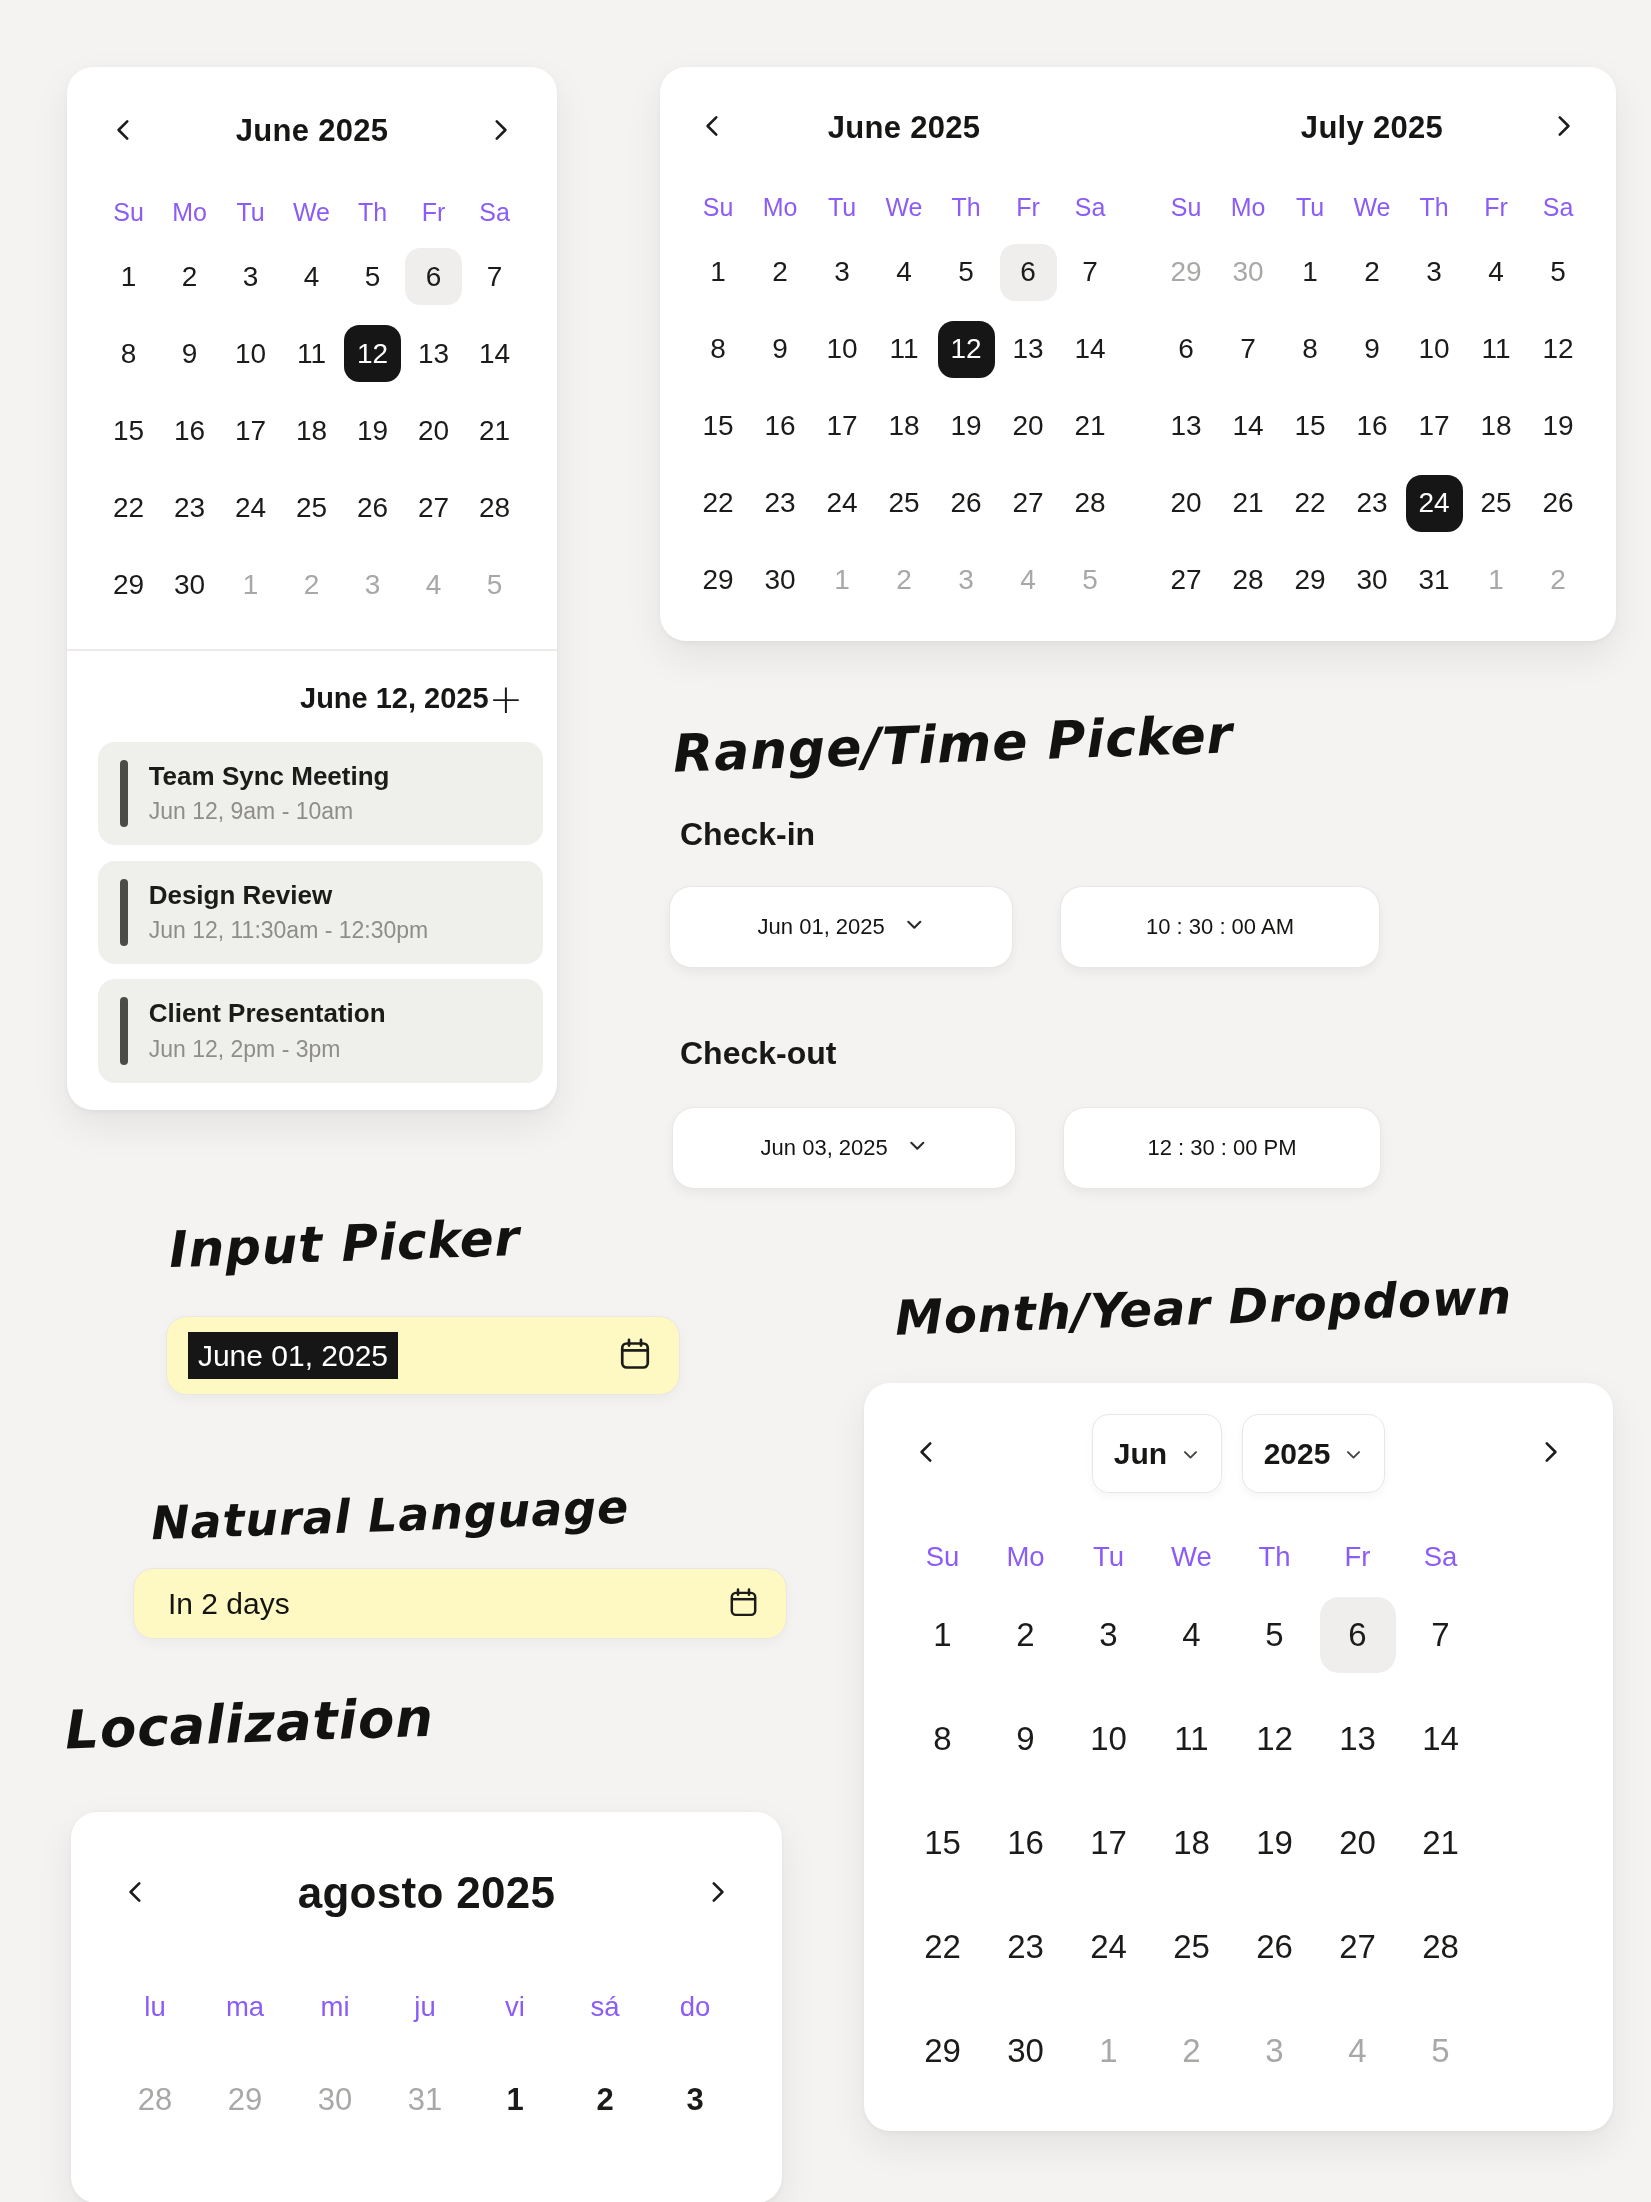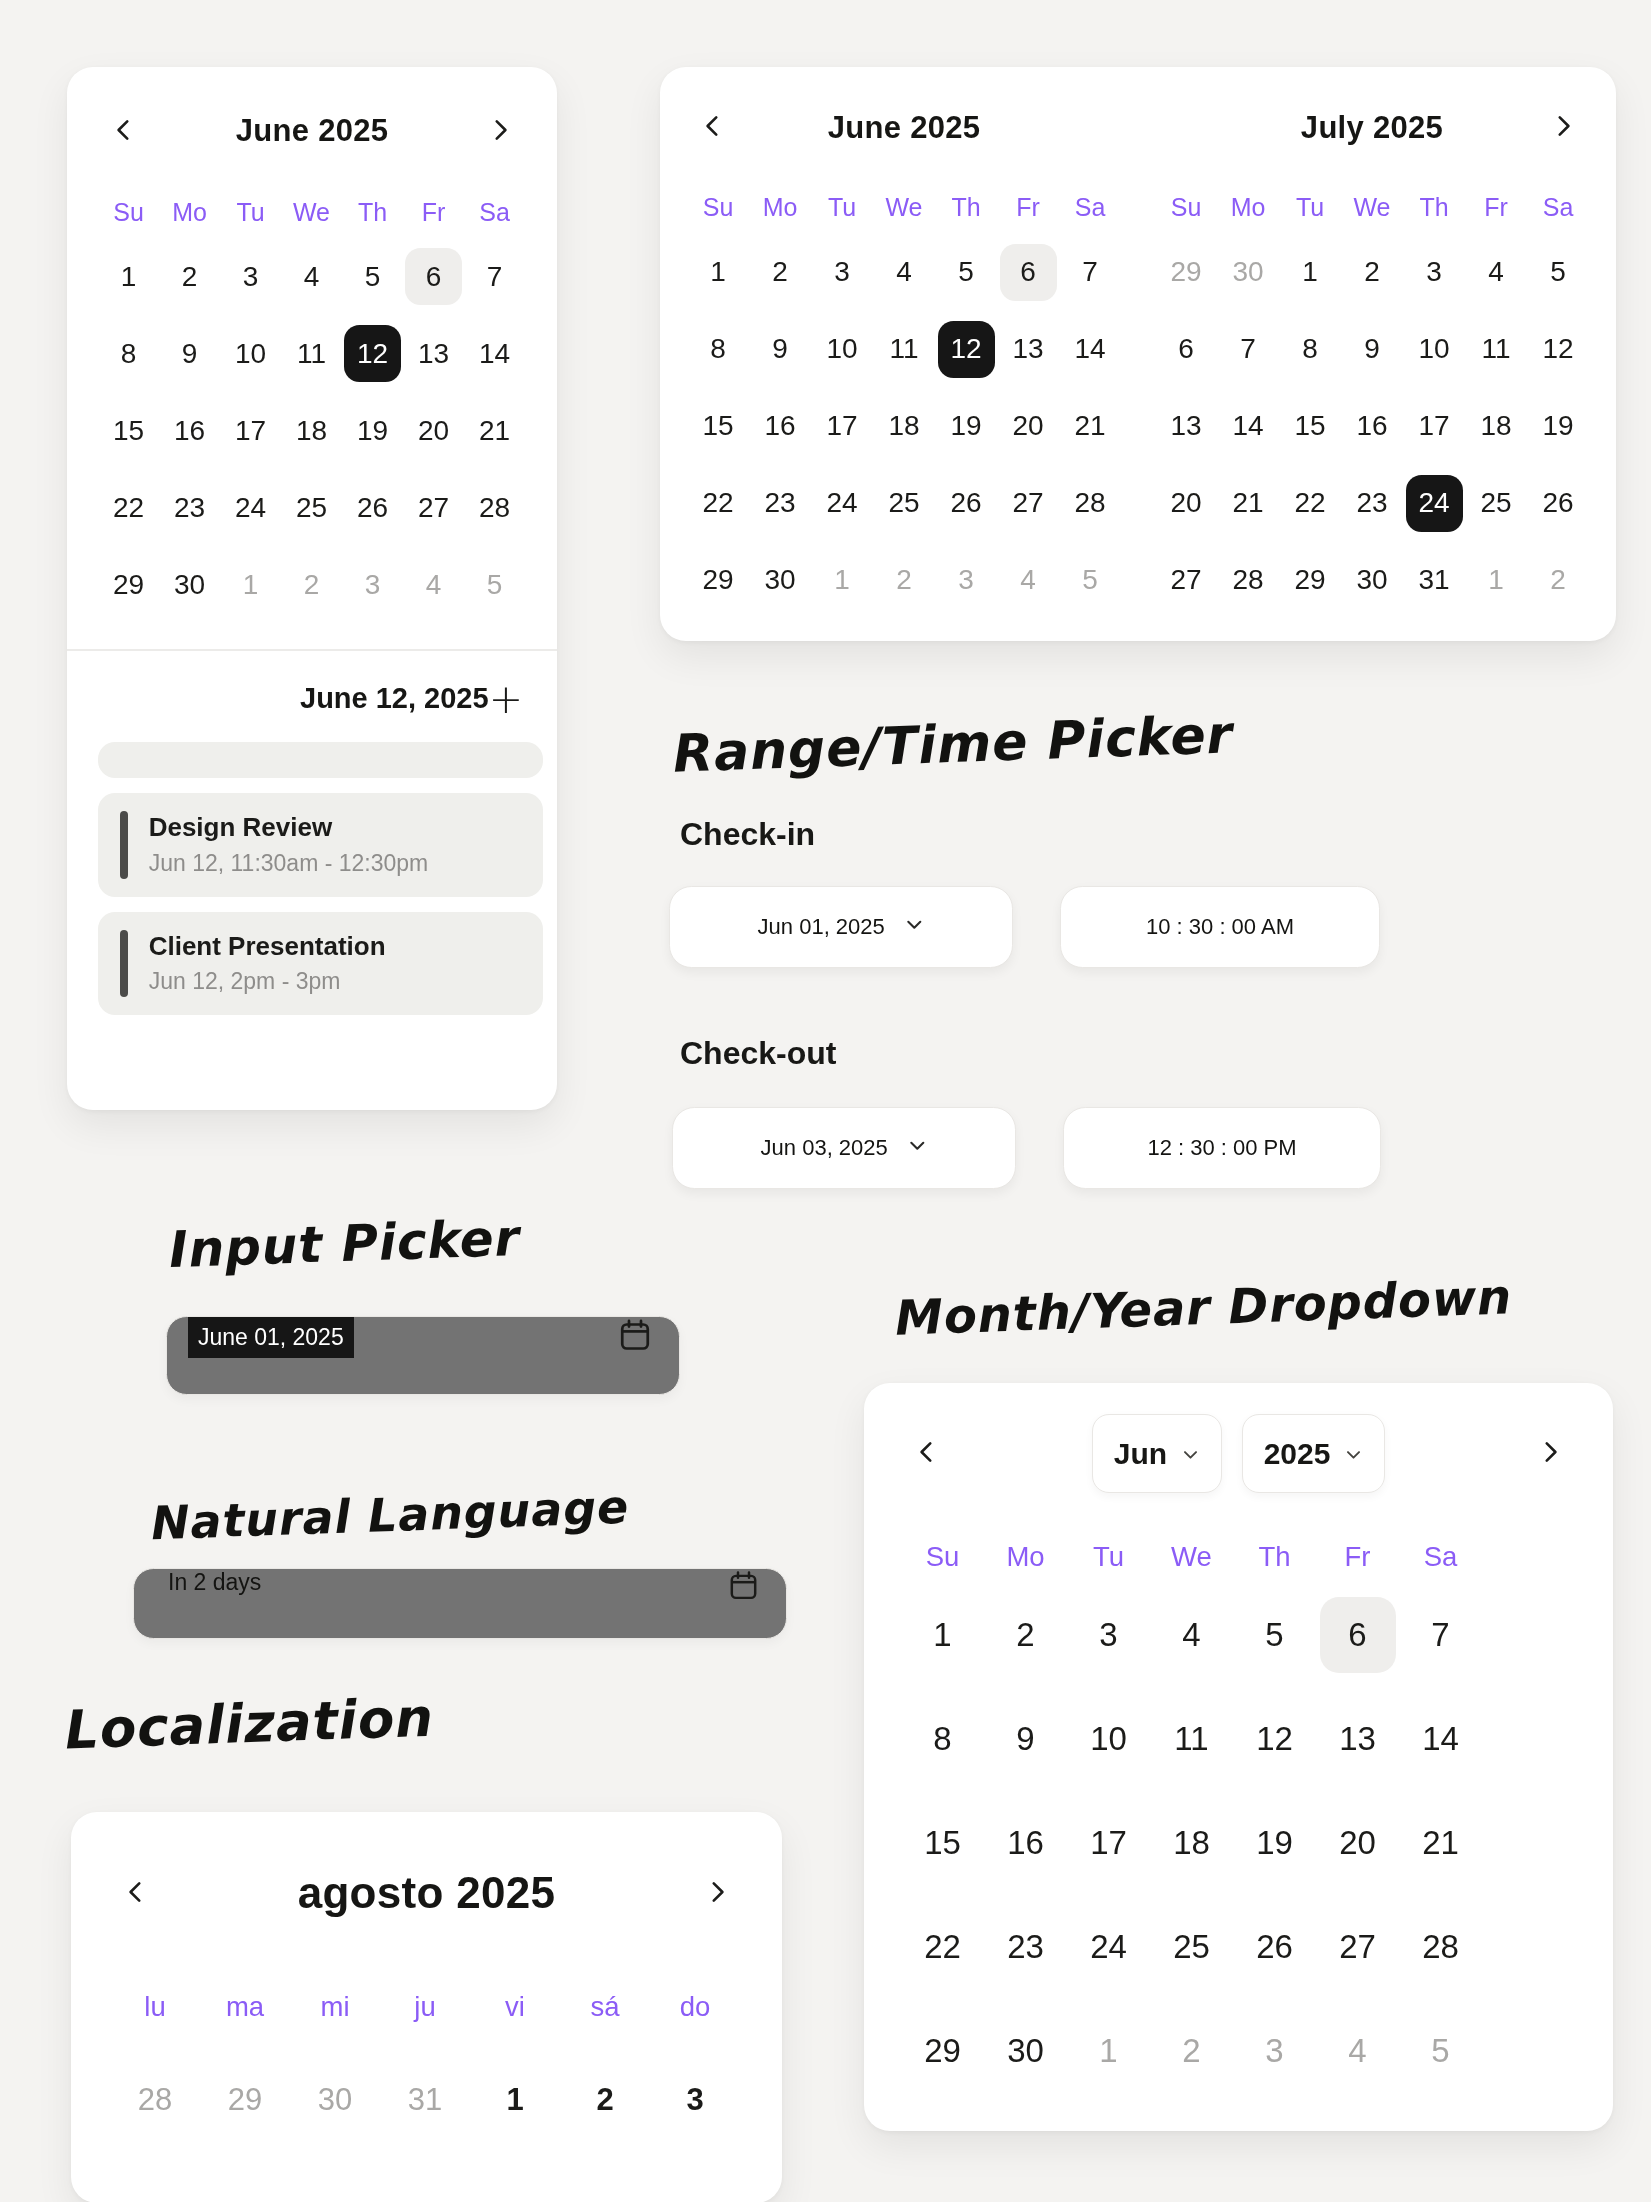--- a/index.html
+++ b/index.html
@@ -99,22 +99,22 @@
   .pill { position:absolute; display:flex; align-items:center; justify-content:center; gap:19px;
           background:#fff; border:1.7px solid #e9e7e4; border-radius:22.4px; height:82px;
           font-size:22px; color:#141412; cursor:pointer; font-family:inherit;
           box-shadow:0 4.3px 10.3px rgba(0,0,0,.05); }
   .pill svg { width:20.6px; height:20.6px; color:#2a2a28; }
   #ci-date { left:669px;  top:886px; width:344px; }
   #ci-time { left:1060px; top:886px; width:320px; }
   #co-date { left:672px;  top:1107px; width:344px; }
   #co-time { left:1063px; top:1107px; width:318px; }
 
-  .text-input { position:absolute; display:flex; align-items:flex-start; background:#737373;
-                border:1.7px solid #e9e7e4; border-radius:20.6px; font-size:23px; color:#141412;
+  .text-input { position:absolute; display:flex; align-items:center; background:#fef9c3;
+                border:1.7px solid #e9e7e4; border-radius:20.6px; font-size:30px; color:#141412;
                 box-shadow:0 4.3px 10.3px rgba(0,0,0,.04); padding:0 26px 0 20.6px; }
   #input-picker-field { left:166px; top:1316px; width:514px; height:79px; }
   #nl-field { left:133px; top:1568px; width:654px; height:71px; padding-left:34px; }
   .selection { background:#161616; color:#fff; padding:6.9px 10.3px; }
   .input-spacer { flex:1; }
   .cal-icon-btn { background:none; border:none; cursor:pointer; color:#1b1b19;
                   display:flex; align-items:center; justify-content:center; }
   .cal-icon-btn svg { width:36px; height:36px; }
   #nl-field .cal-icon-btn svg { width:33px; height:33px; }
 </style>
@@ -277,20 +277,24 @@
       </div>
     <div class="divider"></div>
     <div class="events-head">
       <div class="events-date">June 12, 2025</div>
       <button class="add-btn">+</button>
     </div>
     <div class="events">
 
     <div class="event">
           <span class="bar"></span>
+          <div>
+            <div class="ev-title">Team Sync Meeting</div>
+            <div class="ev-time">Jun 12, 9am - 10am</div>
+          </div>
         </div>
         <div class="event">
           <span class="bar"></span>
           <div>
             <div class="ev-title">Design Review</div>
             <div class="ev-time">Jun 12, 11:30am - 12:30pm</div>
           </div>
         </div>
         <div class="event">
           <span class="bar"></span>

